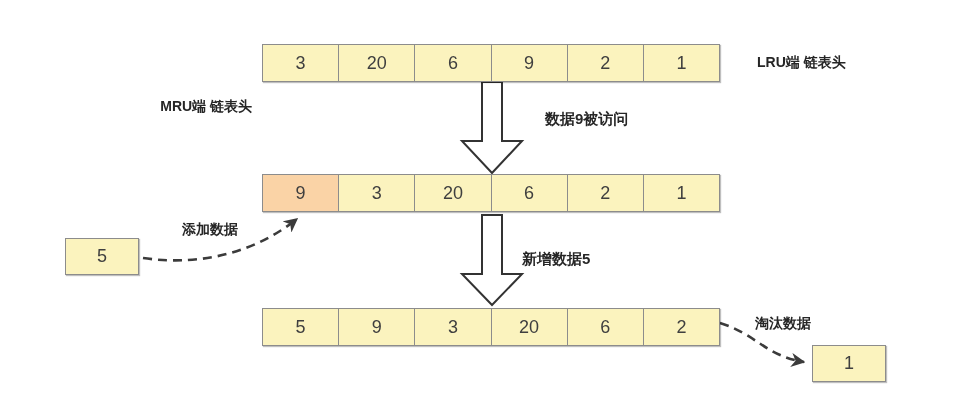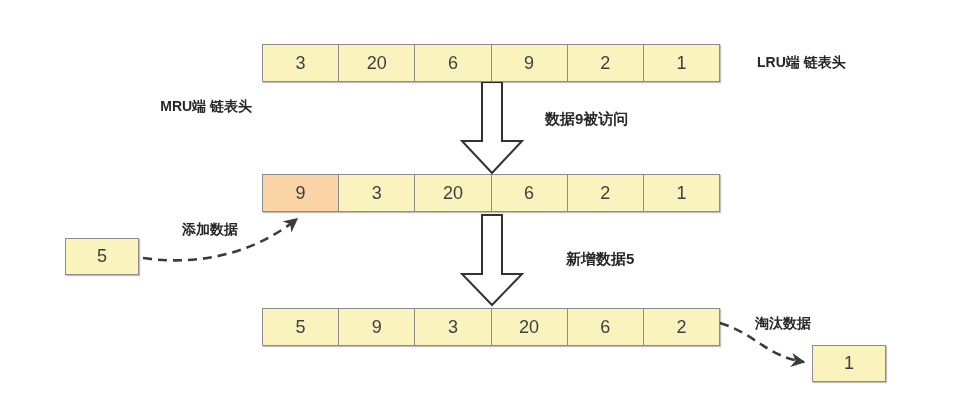--- a/index.html
+++ b/index.html
@@ -61,21 +61,21 @@
     position: absolute;
     font-size: 14px;
     font-weight: bold;
     color: #262626;
     white-space: nowrap;
   }
   .lbl-mru { left: 118px; top: 54px; width: 134px; text-align: right; margin-top: 44px; }
   .lbl-lru { left: 733px; top: 54px; margin-left: 24px; }
   .lbl-step { font-size: 15px; }
   .lbl-step1 { left: 545px; top: 110px; }
-  .lbl-step2 { left: 566px; top: 250px; }
+  .lbl-step2 { left: 522px; top: 250px; }
   .lbl-add { left: 182px; top: 221px; }
   .lbl-evict { left: 755px; top: 315px; text-align: center; }
 </style>
 </head>
 <body>
 
 <div class="canvas">
 
   <svg class="overlay" width="964" height="420" viewBox="0 0 964 420" xmlns="http://www.w3.org/2000/svg">
     <defs>

